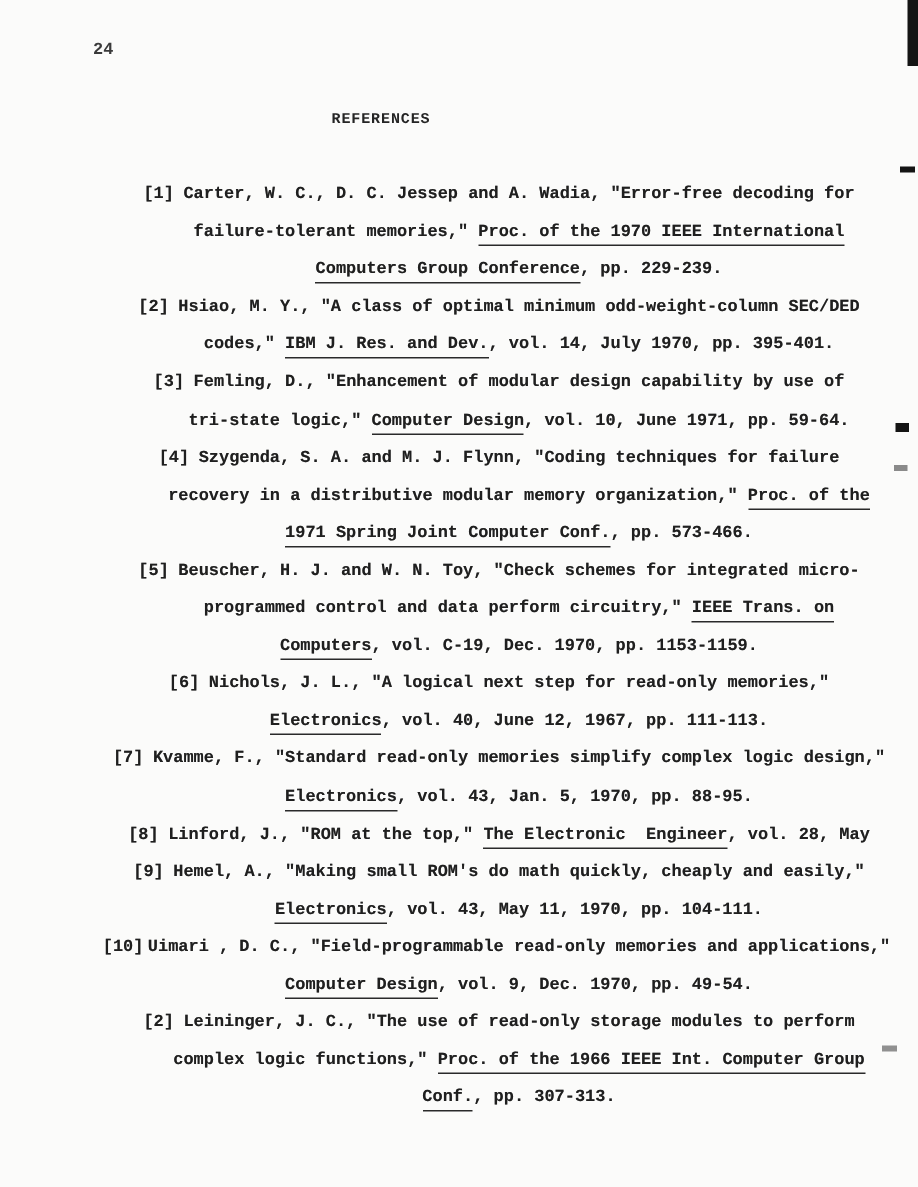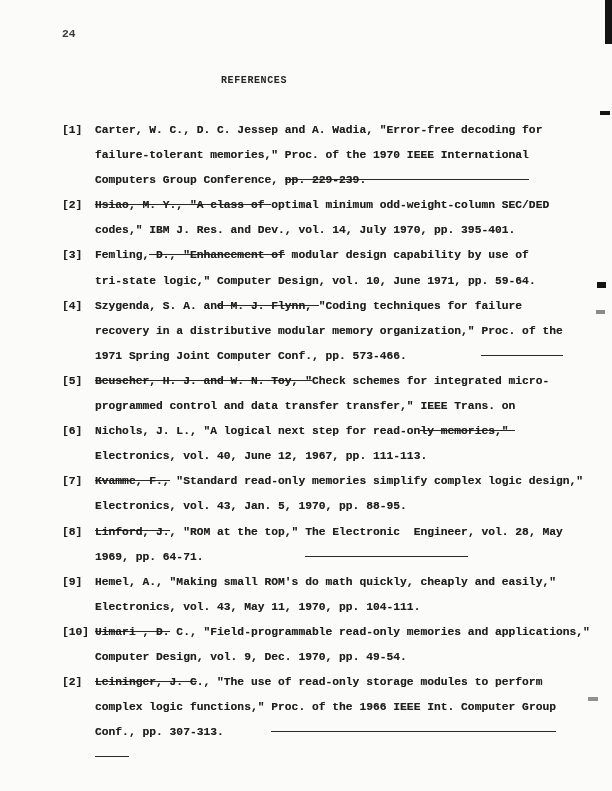--- a/index.html
+++ b/index.html
@@ -42,31 +42,32 @@
     top: 118px;
     width: 535px;
     font-size: 11.3px;
     font-weight: bold;
     text-shadow: 0 0 0.4px rgba(20,20,20,0.5);
   }
   .line {
     height: 25.1px;
     line-height: 25.1px;
     white-space: pre;
+    text-align: center;
   }
   .line.cont {
     margin-left: 33px;
   }
   .marker {
     display: inline-block;
     width: 33px;
   }
   .useg {
     border-bottom: 1.3px solid #2a2a2a;
-    padding-bottom: 18px;
+    padding-bottom: 2px;
   }
   
   .artifact {
     position: absolute;
     background: #141414;
   }
   .a-corner { left: 605px; top: 0; width: 7px; height: 44px; }
   .a-dash1  { left: 600px; top: 111px; width: 10px; height: 4px; }
   .a-speck2 { left: 597px; top: 282px; width: 9px; height: 6px; }
   .a-speck3 { left: 596px; top: 310px; width: 9px; height: 4px; background: #8a8a8a; }
@@ -92,33 +93,33 @@
         <div class="line"><span class="marker">[3]</span><span>Femling, D., "Enhancement of modular design capability by use of</span></div>
         <div class="line cont"><span>tri-state logic," </span><span class="useg">Computer Design</span><span>, vol. 10, June 1971, pp. 59-64.</span></div>
       </div>
       <div>
         <div class="line"><span class="marker">[4]</span><span>Szygenda, S. A. and M. J. Flynn, "Coding techniques for failure</span></div>
         <div class="line cont"><span>recovery in a distributive modular memory organization," </span><span class="useg">Proc. of the</span></div>
         <div class="line cont"><span class="useg">1971 Spring Joint Computer Conf.</span><span>, pp. 573-466.</span></div>
       </div>
       <div>
         <div class="line"><span class="marker">[5]</span><span>Beuscher, H. J. and W. N. Toy, "Check schemes for integrated micro-</span></div>
-        <div class="line cont"><span>programmed control and data transfer transfer," </span><span class="useg">IEEE Trans. on</span></div>
+        <div class="line cont"><span>programmed control and data perform circuitry," </span><span class="useg">IEEE Trans. on</span></div>
+        <div class="line cont"><span class="useg">Computers</span><span>, vol. C-19, Dec. 1970, pp. 1153-1159.</span></div>
       </div>
       <div>
         <div class="line"><span class="marker">[6]</span><span>Nichols, J. L., "A logical next step for read-only memories,"</span></div>
         <div class="line cont"><span class="useg">Electronics</span><span>, vol. 40, June 12, 1967, pp. 111-113.</span></div>
       </div>
       <div>
         <div class="line"><span class="marker">[7]</span><span>Kvamme, F., "Standard read-only memories simplify complex logic design,"</span></div>
         <div class="line cont"><span class="useg">Electronics</span><span>, vol. 43, Jan. 5, 1970, pp. 88-95.</span></div>
       </div>
       <div>
         <div class="line"><span class="marker">[8]</span><span>Linford, J., "ROM at the top," </span><span class="useg">The Electronic  Engineer</span><span>, vol. 28, May</span></div>
-        <div class="line cont"><span>1969, pp. 64-71.</span></div>
       </div>
       <div>
         <div class="line"><span class="marker">[9]</span><span>Hemel, A., "Making small ROM's do math quickly, cheaply and easily,"</span></div>
         <div class="line cont"><span class="useg">Electronics</span><span>, vol. 43, May 11, 1970, pp. 104-111.</span></div>
       </div>
       <div>
         <div class="line"><span class="marker">[10]</span><span>Uimari , D. C., "Field-programmable read-only memories and applications,"</span></div>
         <div class="line cont"><span class="useg">Computer Design</span><span>, vol. 9, Dec. 1970, pp. 49-54.</span></div>
       </div>
       <div>

